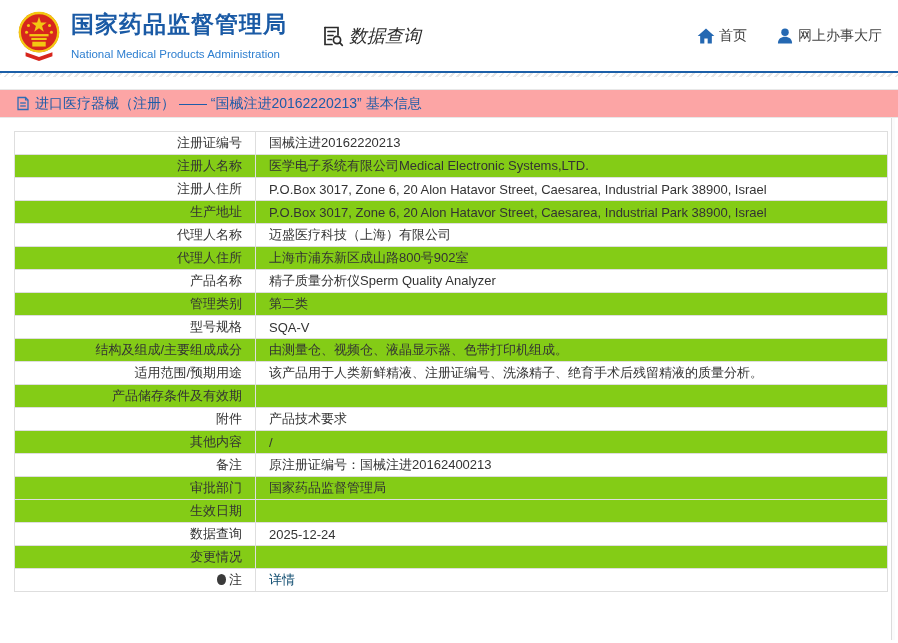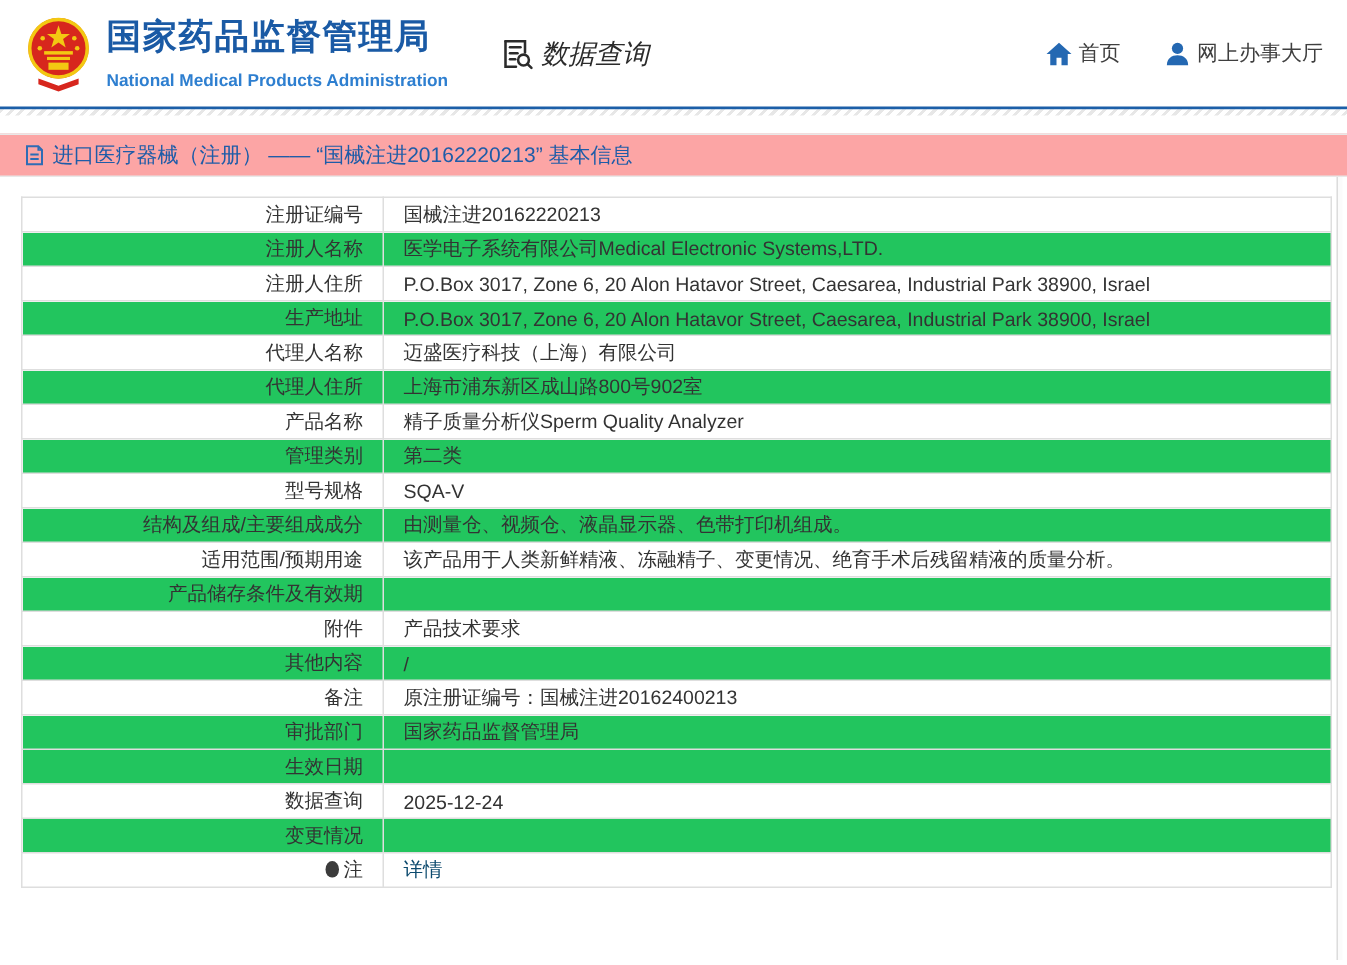--- a/index.html
+++ b/index.html
@@ -6,21 +6,21 @@
   html, body { width: 898px; height: 643px; background: #fff; overflow: hidden;
     font-family: "Liberation Sans", "DejaVu Sans", sans-serif; }
 
   
   .site-header { height: 73px; display: flex; align-items: center;
     border-bottom: 2px solid #1c5fa8; background: #fff; }
   .brand { display: flex; align-items: center; margin-left: 16px; }
   .emblem { width: 46px; height: 52px; flex: 0 0 auto; }
   .brand-text { margin-left: 9px; }
   .org-cn { font-size: 23px; font-weight: bold; color: #1a5aa5; letter-spacing: 1px; line-height: 1.15; }
-  .org-en { font-size: 11.5px; color: #2e7fd0; margin-top: 10px; font-weight: bold; }
+  .org-en { font-size: 11.5px; color: #2e7fd0; margin-top: 10px; }
 
   .data-query { display: flex; align-items: center; gap: 4px; margin-left: 34px;
     font-size: 18px; color: #2b2b2b; cursor: pointer; font-style: italic; }
   .data-query svg { width: 24px; height: 24px; }
 
   .header-nav { margin-left: auto; margin-right: 16px; display: flex; gap: 28px; }
   .nav-item { display: flex; flex-direction: row; align-items: center; gap: 3px;
     font-size: 14px; color: #3f3f3f; cursor: pointer; }
   .nav-item svg { width: 20px; height: 20px; }
 
@@ -35,21 +35,21 @@
   .breadcrumb-bar svg { width: 14px; height: 15px; flex: 0 0 auto; }
 
   
   .table-wrap { margin: 13px 10px 0 14px; position: relative; }
   table.info { border-collapse: collapse; width: 874px; table-layout: fixed;
     border: 1px solid #c9c9c9; }
   table.info td { border: 1px solid #dedede; height: 23px; font-size: 13px;
     color: #333; vertical-align: middle; overflow: hidden; white-space: nowrap; }
   td.label-cell { width: 241px; text-align: right; padding-right: 13px; }
   td.value-cell { padding-left: 13px; }
-  tr.alt { background: #22c55e; }
+  tr.alt { background: #84cc16; }
   a.detail-link { color: #0c4a6e; text-decoration: none; }
   .note-icon { display: inline-block; width: 9px; height: 11px; background: #3b3b3b;
     border-radius: 50% 50% 48% 48%; margin-right: 3px; vertical-align: -1px; }
 
   
   .scrollbar { position: absolute; right: 3px; top: 118px; height: 522px; width: 4px;
     border-left: 1px solid #dcdcdc; background: #fbfbfb; }
 </style>
 </head>
 <body>
@@ -165,21 +165,21 @@
     <td class="value-cell">SQA-V</td>
   </tr>
 
   <tr class="alt">
     <td class="label-cell">结构及组成/主要组成成分</td>
     <td class="value-cell">由测量仓、视频仓、液晶显示器、色带打印机组成。</td>
   </tr>
 
   <tr>
     <td class="label-cell">适用范围/预期用途</td>
-    <td class="value-cell">该产品用于人类新鲜精液、冻融精子、变更情况、绝育手术后残留精液的质量分析。</td>
+    <td class="value-cell">该产品用于人类新鲜精液、注册证编号、洗涤精子、绝育手术后残留精液的质量分析。</td>
   </tr>
 
   <tr class="alt">
     <td class="label-cell">产品储存条件及有效期</td>
     <td class="value-cell"></td>
   </tr>
 
   <tr>
     <td class="label-cell">附件</td>
     <td class="value-cell">产品技术要求</td>

